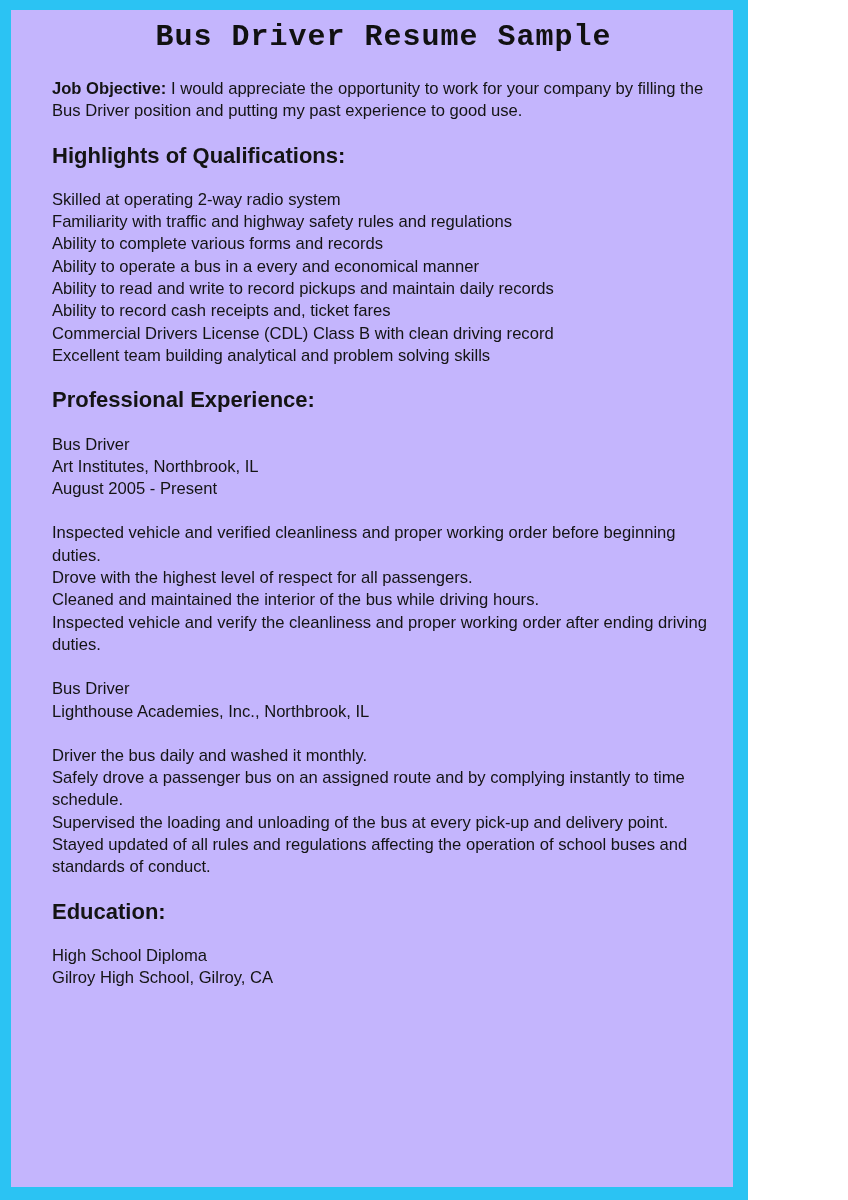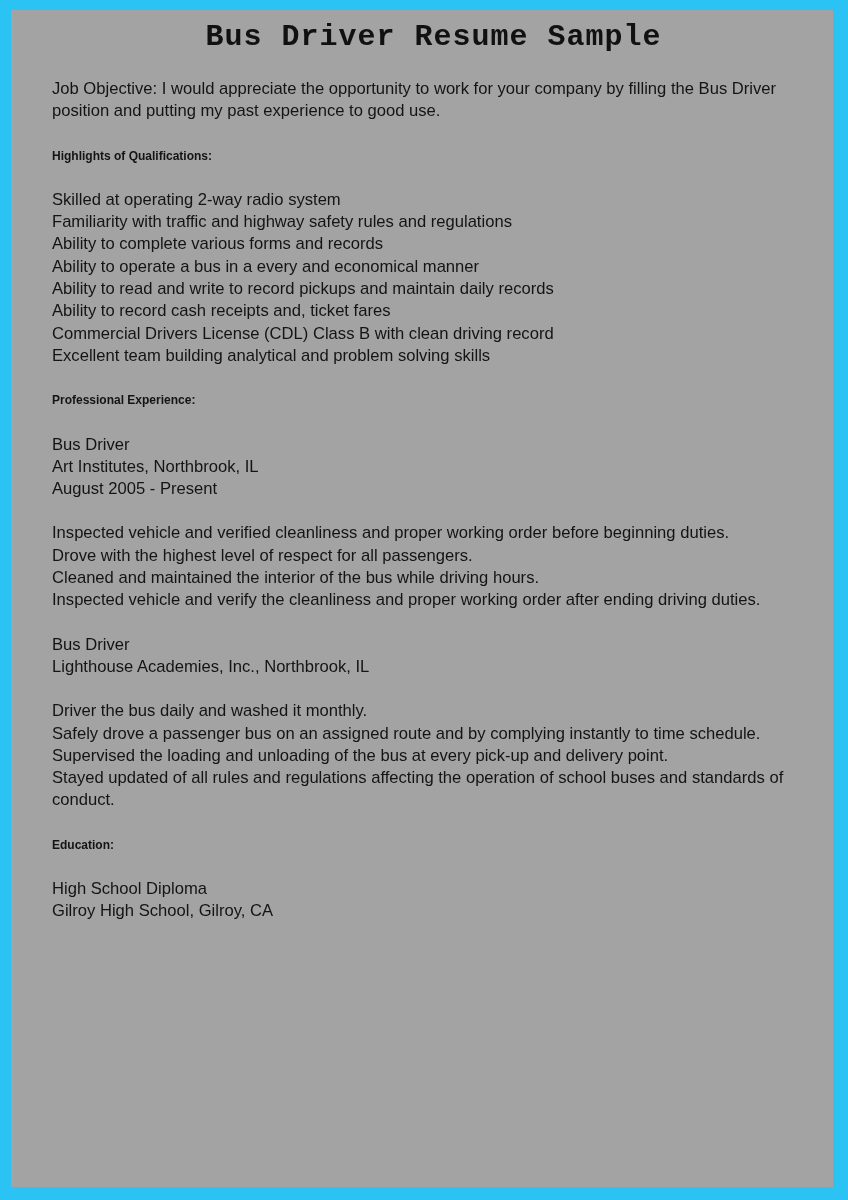--- a/index.html
+++ b/index.html
@@ -1,23 +1,23 @@
 <!DOCTYPE html>
 <html><head>
 <meta charset="utf-8">
 <style>
   html, body { margin: 0; padding: 0; background: #ffffff; }
   .page {
-    width: 848px;
+    width: 748px;
     height: 1200px;
     box-sizing: border-box;
     border-style: solid;
     border-width: 10px 15px 13px 11px;
     border-color: #2bc3f3;
-    background: #a3a3a3;
+    background: #c4b5fd;
     padding: 6px 18px 8px 41px;
     font-family: "Liberation Sans", sans-serif;
     font-size: 16.6px;
     line-height: 22.3px;
     color: #141414;
     overflow: hidden;
   }
   .doc-title {
     font-family: "Liberation Mono", "DejaVu Sans Mono", monospace;
     font-weight: 700;
@@ -26,25 +26,25 @@
     text-align: center;
     margin: 2px 0 0 0;
     color: #111111;
     letter-spacing: 1px;
   }
   .block { margin-top: 22px; }
   .contact-block { margin-top: 26px; }
   p { margin: 0; padding: 0; }
   .heading {
     font-weight: 700;
-    font-size: 12px;
+    font-size: 22px;
     line-height: 22.3px;
     margin: 22px 0 0 0;
   }
-  .para strong { font-weight: 400; }
+  .para strong { font-weight: 700; }
   .content-width { max-width: 766px; }
 </style>
 </head>
 <body>
 
 <div class="page" style="border-color: rgb(43, 195, 243);">
 
   <h1 class="doc-title">Bus Driver Resume Sample</h1>
 
 

